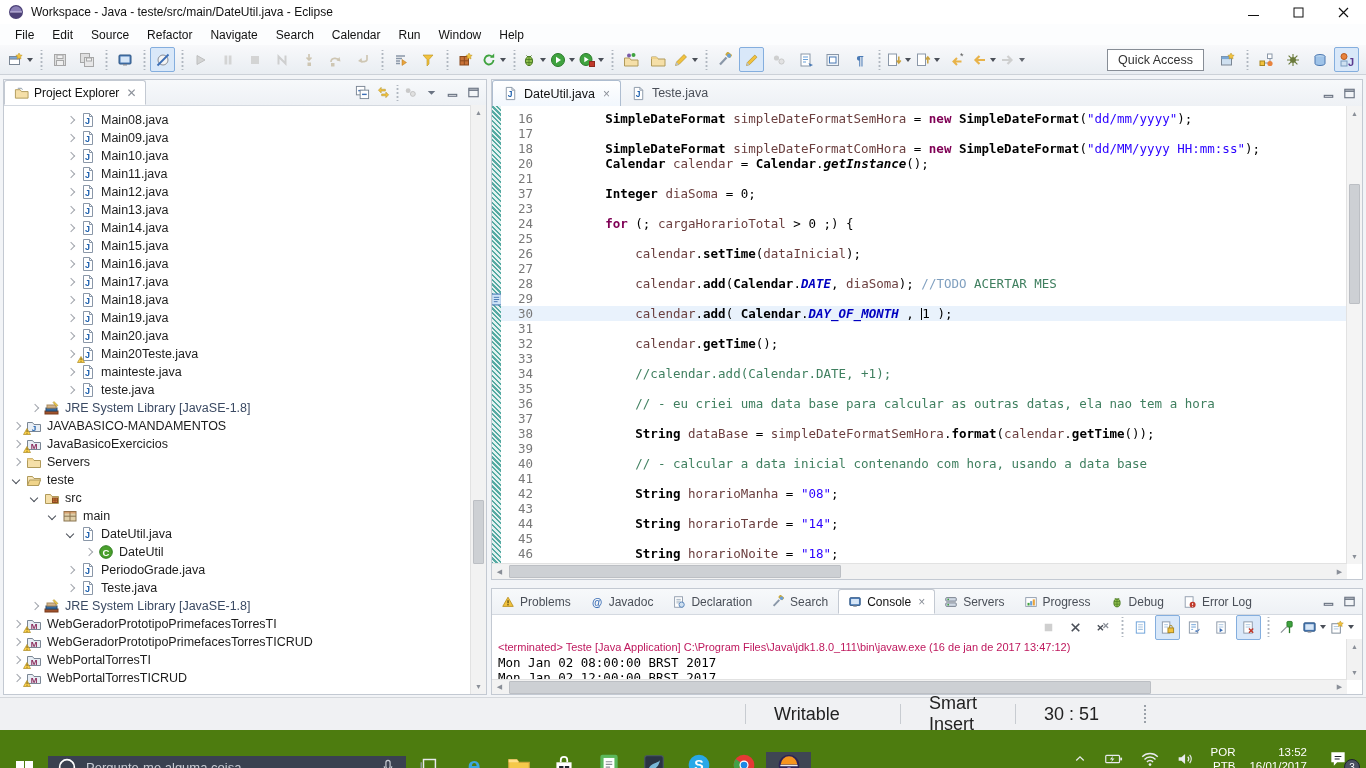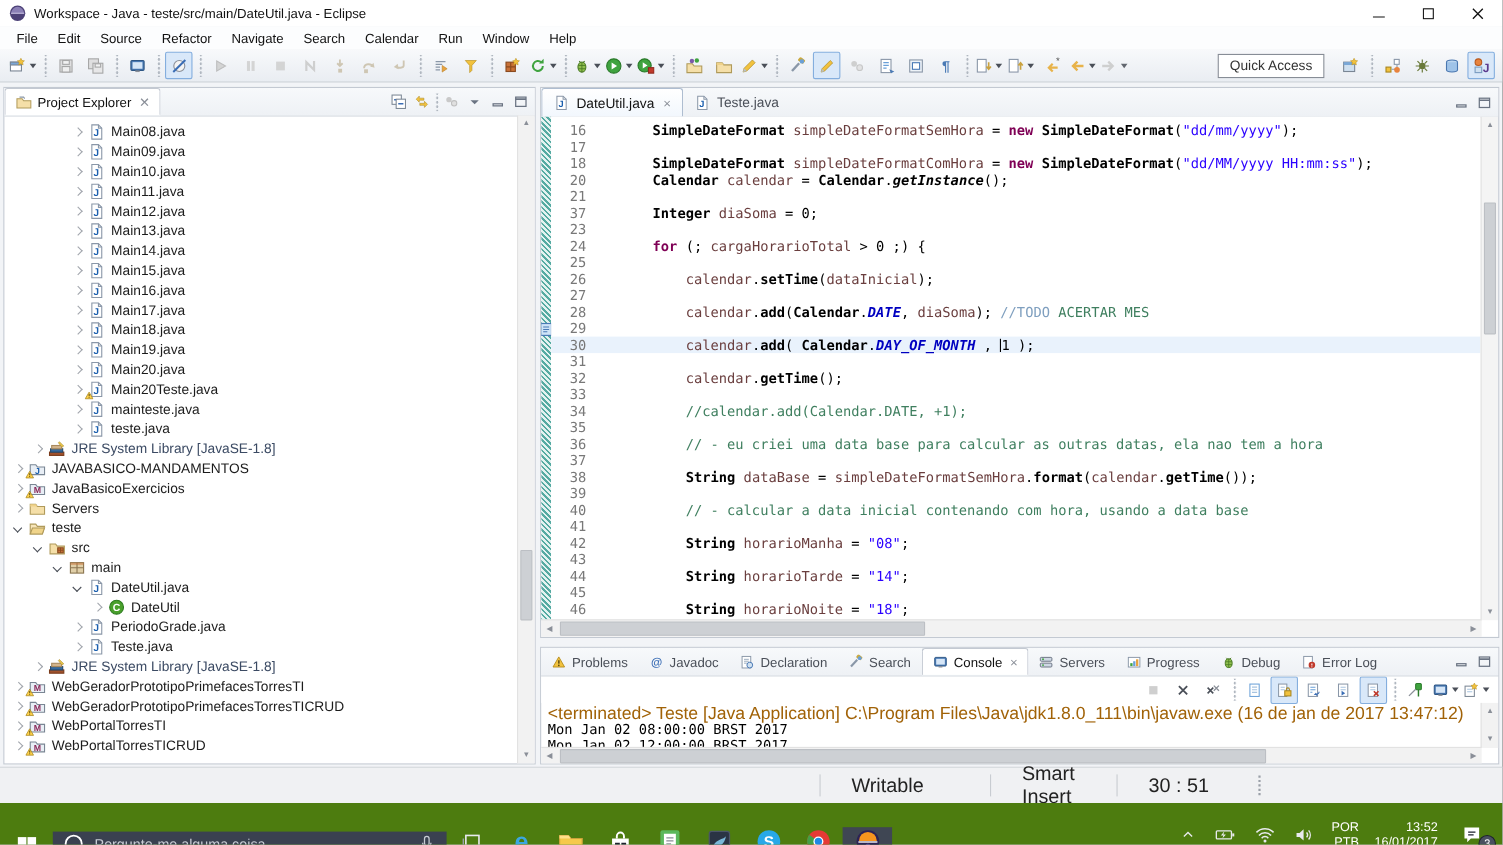--- a/index.html
+++ b/index.html
@@ -64,38 +64,38 @@
   .sb-thumb-v{position:absolute;left:2px;right:2px;background:#cdd0d4;border:1px solid #bcbfc4;border-radius:1px}
   .sb-thumb-h{height:11px;background:#cdd0d4;border:1px solid #bcbfc4;border-radius:1px}
 
   
   #editor-tabbar{height:26px;background:linear-gradient(#f7f9fb,#eef1f5);border-bottom:1px solid #d4d9e0;display:flex;position:relative}
   .etab{display:flex;align-items:center;gap:6px;padding:0 10px;font-size:12.5px;color:#4a4f58}
   .etab.active{background:linear-gradient(#ffffff,#f2f7fd);color:#111;border:1px solid #aebdd0;border-bottom:none;border-top-left-radius:3px;border-top-right-radius:3px}
   #editor-body{position:absolute;left:0;top:26px;right:0;bottom:15px;display:flex;overflow:hidden}
   #ann-ruler{width:9px;flex:none;position:relative;background:repeating-linear-gradient(45deg,#55aaa2 0 1.6px,#e3f2f0 1.6px 3.4px)}
   #code-area{flex:1;position:relative;overflow:hidden;background:#fff;padding-top:5px}
-  .cl{height:15px;line-height:15px;white-space:pre;font-family:"DejaVu Sans Mono",monospace;font-size:12.5px;position:relative;padding-left:32px;color:#000}
+  .cl{height:15px;line-height:15px;white-space:pre;font-family:"DejaVu Sans Mono",monospace;font-size:12.5px;position:relative;padding-left:44px;color:#000}
   .cl.cur{background:#e9f2fc}
   .ln{position:absolute;left:0;top:0;width:32px;text-align:right;color:#787878;font-family:"DejaVu Sans Mono",monospace;font-size:12.5px}
   .tk-k{color:#7f0055;font-weight:bold}
   .tk-b{color:#000;font-weight:bold}
   .tk-v{color:#6A3E3E}
   .tk-s{color:#2A00FF}
   .tk-c{color:#3F7F5F}
   .tk-td{color:#7F9FBF;font-weight:normal}
   .tk-sf{color:#0000C0;font-weight:bold;font-style:italic}
   .tk-smi{color:#000;font-weight:bold;font-style:italic}
   .caret{display:inline-block;width:0;height:12px;border-left:1.5px solid #000;vertical-align:-2px}
   #editor-vscroll{width:15px;flex:none;position:relative;background:#f4f4f4;border-left:1px solid #e2e2e2}
   #editor-hscroll{position:absolute;left:0;right:15px;bottom:0;height:15px;background:#f2f2f2;border-top:1px solid #e2e2e2;display:flex;align-items:center}
 
   
   #console-toolbar{height:24px;display:flex;align-items:center;justify-content:flex-end;padding-right:6px;background:#fff}
-  #console-title{font-size:16px;color:#a16207;padding:2px 0 1px 6px;white-space:nowrap}
+  #console-title{font-size:11px;color:#be185d;padding:2px 0 1px 6px;white-space:nowrap}
   .con-line{font-family:"DejaVu Sans Mono",monospace;font-size:12.5px;height:15px;line-height:15px;white-space:pre;padding-left:6px;color:#000}
   #console-out{position:absolute;left:0;right:15px;top:66px;bottom:14px;overflow:hidden}
   #console-vscroll{position:absolute;right:0;top:50px;bottom:14px;width:15px;background:#f2f2f2;border-left:1px solid #e2e2e2}
   #console-hscroll{position:absolute;left:0;right:15px;bottom:0;height:14px;background:#f2f2f2;border-top:1px solid #e2e2e2;display:flex;align-items:center}
 
   
   #statusbar{position:absolute;left:0;top:697px;width:100%;height:33px;background:#f0f1f3;border-top:1px solid #d4d7db;display:flex;align-items:center;box-sizing:border-box}
   .st-cell{height:20px;display:flex;align-items:center;padding-left:28px;border-left:1px solid #c8ccd1;color:#222;font-size:18px}
   .st-grip{width:3px;height:18px;border-left:2px dotted #9aa0a8;margin-left:14px}
 

